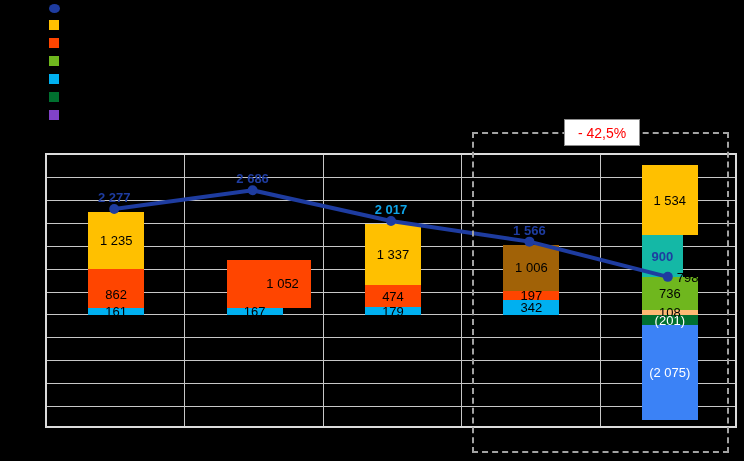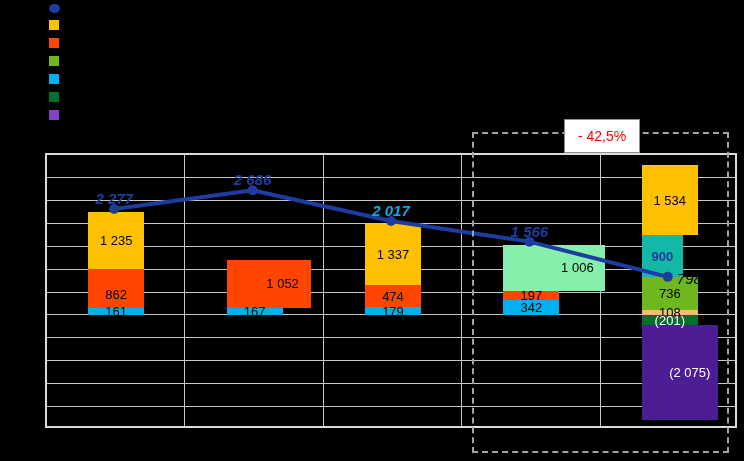--- a/index.html
+++ b/index.html
@@ -20,33 +20,32 @@
   .gridline-v{position:absolute;top:0;height:100%;width:1px;background:#C7C7C7;}
   .bar-segment{
     position:absolute;display:flex;align-items:center;justify-content:center;
     overflow:visible;
   }
   .seg-label{
     font-size:13px;color:#000;line-height:13px;white-space:nowrap;z-index:3;
   }
   #line-svg{position:absolute;left:0;top:0;width:744px;height:461px;z-index:4;pointer-events:none;}
   .line-label{
-    position:absolute;z-index:5;font-size:15px;font-weight:bold;white-space:nowrap;
+    position:absolute;z-index:5;font-size:13px;font-weight:bold;white-space:nowrap;
     transform:translateX(-50%);
-    font-style:italic;
   }
   .line-label.side{transform:none;font-weight:normal;}
   
   #dashed-box{
     position:absolute;left:472px;top:132px;width:257px;height:321px;
     border:2px dashed #A3A3A3;box-sizing:border-box;z-index:6;
   }
   
   #annotation{
-    position:absolute;left:564px;top:119px;width:76px;height:34px;
+    position:absolute;left:564px;top:119px;width:76px;height:27px;
     background:#fff;border:1px solid #8C8C8C;box-sizing:border-box;
     display:flex;align-items:center;justify-content:center;
     font-size:14px;z-index:7;
   }
 </style>
 </head>
 <body>
 
 <div id="legend">
     <div class="legend-marker circle" style="top: 1px; background: rgb(30, 60, 160);"></div>
@@ -91,21 +90,21 @@
     </div>
     <div class="bar-segment" style="left: 318px; top: 69.2083px; width: 56px; height: 61.2792px; background: rgb(255, 192, 0);">
       <span class="seg-label" style="color: rgb(0, 0, 0);">1 337</span>
     </div>
     <div class="bar-segment" style="left: 318px; top: 130.487px; width: 56px; height: 21.725px; background: rgb(255, 69, 0);">
       <span class="seg-label" style="color: rgb(0, 0, 0);">474</span>
     </div>
     <div class="bar-segment" style="left: 318px; top: 152.212px; width: 56px; height: 8.20417px; background: rgb(0, 176, 240);">
       <span class="seg-label" style="color: rgb(0, 0, 0);">179</span>
     </div>
-    <div class="bar-segment" style="left: 456.4px; top: 89.6042px; width: 56px; height: 46.1083px; background: #86efac; padding-left: 46px;">
+    <div class="bar-segment" style="left: 456.4px; top: 89.6042px; width: 56px; height: 46.1083px; background: #a16207;">
       <span class="seg-label" style="color: rgb(0, 0, 0);">1 006</span>
     </div>
     <div class="bar-segment" style="left: 456.4px; top: 135.712px; width: 56px; height: 9.02917px; background: rgb(255, 69, 0);">
       <span class="seg-label" style="color: rgb(0, 0, 0);">197</span>
     </div>
     <div class="bar-segment" style="left: 456.4px; top: 144.742px; width: 56px; height: 15.675px; background: rgb(0, 176, 240);">
       <span class="seg-label" style="color: rgb(0, 0, 0);">342</span>
     </div>
     <div class="bar-segment" style="left: 594.8px; top: 10.175px; width: 56px; height: 70.3083px; background: rgb(255, 192, 0);">
       <span class="seg-label" style="color: rgb(0, 0, 0);">1 534</span>
@@ -115,21 +114,21 @@
     </div>
     <div class="bar-segment" style="left: 594.8px; top: 121.733px; width: 56px; height: 33.7333px; background: rgb(111, 183, 30);">
       <span class="seg-label" style="color: rgb(0, 0, 0);">736</span>
     </div>
     <div class="bar-segment" style="left: 594.8px; top: 155.467px; width: 56px; height: 4.95px; background: #fdba74;">
       <span class="seg-label" style="color: rgb(0, 0, 0);">108</span>
     </div>
     <div class="bar-segment" style="left: 594.8px; top: 160.417px; width: 56px; height: 9.2125px; background: rgb(0, 112, 47);">
       <span class="seg-label" style="color: rgb(255, 255, 255);">(201)</span>
     </div>
-    <div class="bar-segment" style="left: 594.8px; top: 169.629px; width: 56px; height: 95.1042px; background: #4c1d95; padding-left: 20px;">
+    <div class="bar-segment" style="left: 594.8px; top: 169.629px; width: 56px; height: 95.1042px; background: #3b82f6;">
       <span class="seg-label" style="color: rgb(255, 255, 255);">(2 075)</span>
     </div>
   </div>
 
 <svg id="line-svg">
     <polyline points="114.2,209.05416666666662 252.60000000000002,190.3083333333333 391,220.9708333333333 529.4000000000001,241.64166666666665 667.8000000000001,276.84166666666664" fill="none" stroke="#1E3CA0" stroke-width="4"></polyline>
     <circle cx="114.2" cy="209.05416666666662" r="5" fill="#1E3CA0"></circle>
     <circle cx="252.60000000000002" cy="190.3083333333333" r="5" fill="#1E3CA0"></circle>
     <circle cx="391" cy="220.9708333333333" r="5" fill="#1E3CA0"></circle>
     <circle cx="529.4000000000001" cy="241.64166666666665" r="5" fill="#1E3CA0"></circle>

